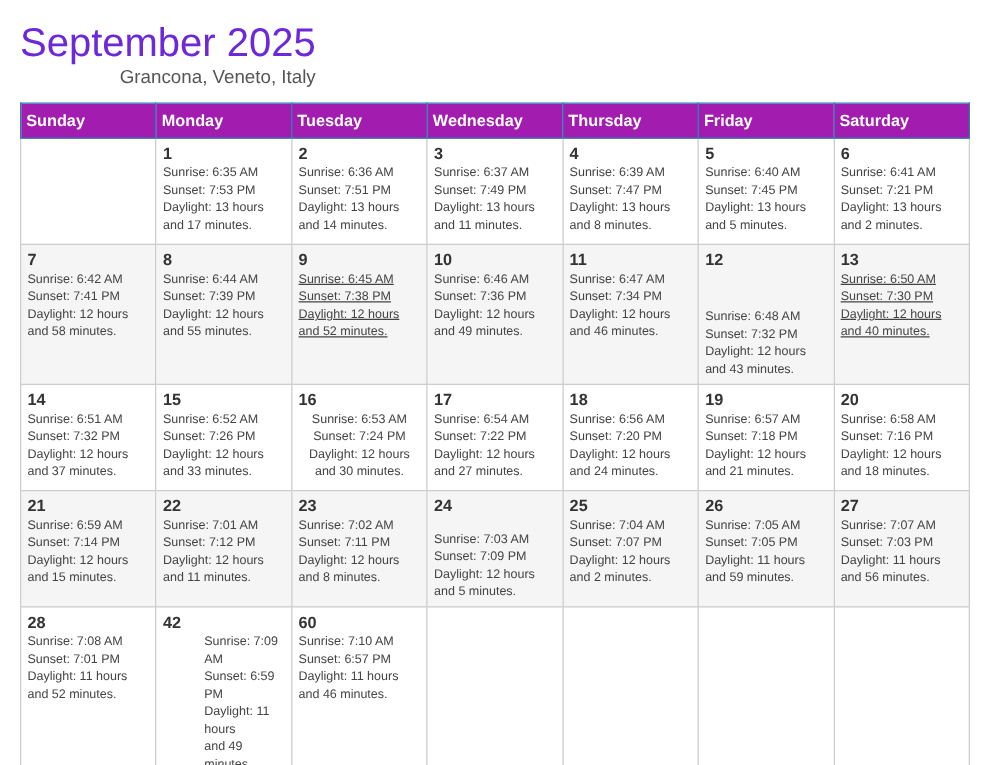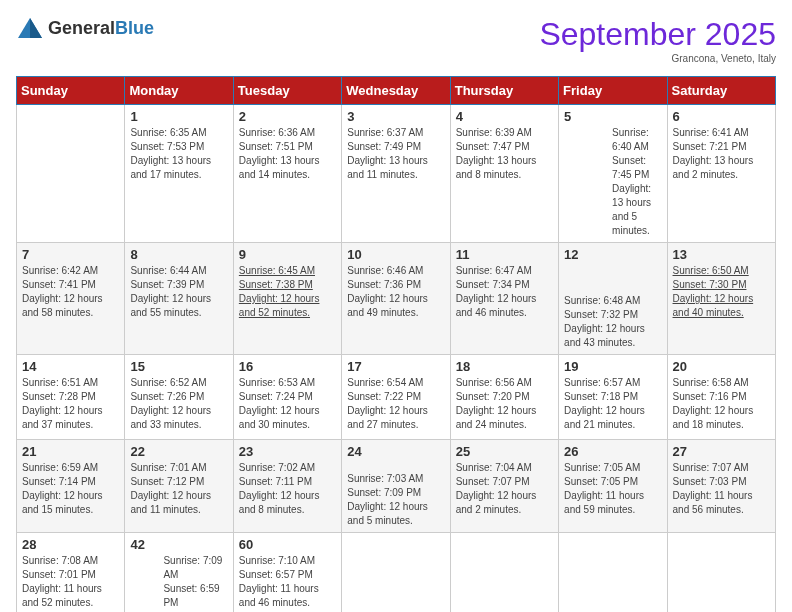--- a/index.html
+++ b/index.html
@@ -37,30 +37,30 @@
     }
     .title-block {
       text-align: right;
     }
     .month-title {
       font-size: 32px;
       font-weight: normal;
       color: #6d28d9;
     }
     .location-title {
-      font-size: 10px;
+      font-size: 15px;
       color: #555;
     }
     table {
       width: 100%;
       border-collapse: collapse;
       table-layout: fixed;
     }
     th {
-      background-color: #b91c1c;
+      background-color: #a21caf;
       color: #fff;
       font-size: 13px;
       font-weight: bold;
       padding: 6px 4px;
       text-align: left;
       border: 1px solid #2a7ab5;
     }
     td {
       vertical-align: top;
       border: 1px solid #ccc;
@@ -88,29 +88,20 @@
     }
     tr:nth-child(odd) td {
       background-color: #fff;
     }
     th:first-child { border-radius: 0; }
   </style>
 </head>
 <body>
 
 <div class="header">
-  <div class="logo">
-    <svg class="logo-icon" viewBox="0 0 28 24" xmlns="http://www.w3.org/2000/svg">
-      <polygon points="14,2 26,22 2,22" fill="#2a7ab5"></polygon>
-      <polygon points="14,2 26,22 14,22" fill="#1a5a8a"></polygon>
-    </svg>
-    <div>
-      <span class="logo-text-general">General</span><span class="logo-text-blue">Blue</span>
-    </div>
-  </div>
   <div class="title-block">
     <div class="month-title">September 2025</div>
     <div class="location-title">Grancona, Veneto, Italy</div>
   </div>
 </div>
 
 <table>
   <thead>
     <tr>
     <th>Sunday</th>
@@ -148,21 +139,21 @@
         </td>
         <td>
           <span class="day-num">4</span>
           <div class="cell-info" style="white-space: pre-line;">Sunrise: 6:39 AM
 Sunset: 7:47 PM
 Daylight: 13 hours
 and 8 minutes.</div>
         </td>
         <td>
           <span class="day-num">5</span>
-          <div class="cell-info" style="white-space: pre-line; margin-left: 48px;">Sunrise: 6:40 AM
+          <div class="cell-info" style="white-space: pre-line;">Sunrise: 6:40 AM
 Sunset: 7:45 PM
 Daylight: 13 hours
 and 5 minutes.</div>
         </td>
         <td>
           <span class="day-num">6</span>
           <div class="cell-info" style="white-space: pre-line;">Sunrise: 6:41 AM
 Sunset: 7:21 PM
 Daylight: 13 hours
 and 2 minutes.</div>
@@ -216,34 +207,34 @@
           <div class="cell-info" style="white-space: pre-line; text-decoration: underline;">Sunrise: 6:50 AM
 Sunset: 7:30 PM
 Daylight: 12 hours
 and 40 minutes.</div>
         </td>
       </tr>
       <tr>
         <td>
           <span class="day-num">14</span>
           <div class="cell-info" style="white-space: pre-line;">Sunrise: 6:51 AM
-Sunset: 7:28 PM
+Sunset: 7:32 PM
 Daylight: 12 hours
 and 37 minutes.</div>
         </td>
         <td>
           <span class="day-num">15</span>
           <div class="cell-info" style="white-space: pre-line;">Sunrise: 6:52 AM
 Sunset: 7:26 PM
 Daylight: 12 hours
 and 33 minutes.</div>
         </td>
         <td>
           <span class="day-num">16</span>
-          <div class="cell-info" style="white-space: pre-line;">Sunrise: 6:53 AM
+          <div class="cell-info" style="white-space: pre-line; text-align: center;">Sunrise: 6:53 AM
 Sunset: 7:24 PM
 Daylight: 12 hours
 and 30 minutes.</div>
         </td>
         <td>
           <span class="day-num">17</span>
           <div class="cell-info" style="white-space: pre-line;">Sunrise: 6:54 AM
 Sunset: 7:22 PM
 Daylight: 12 hours
 and 27 minutes.</div>

